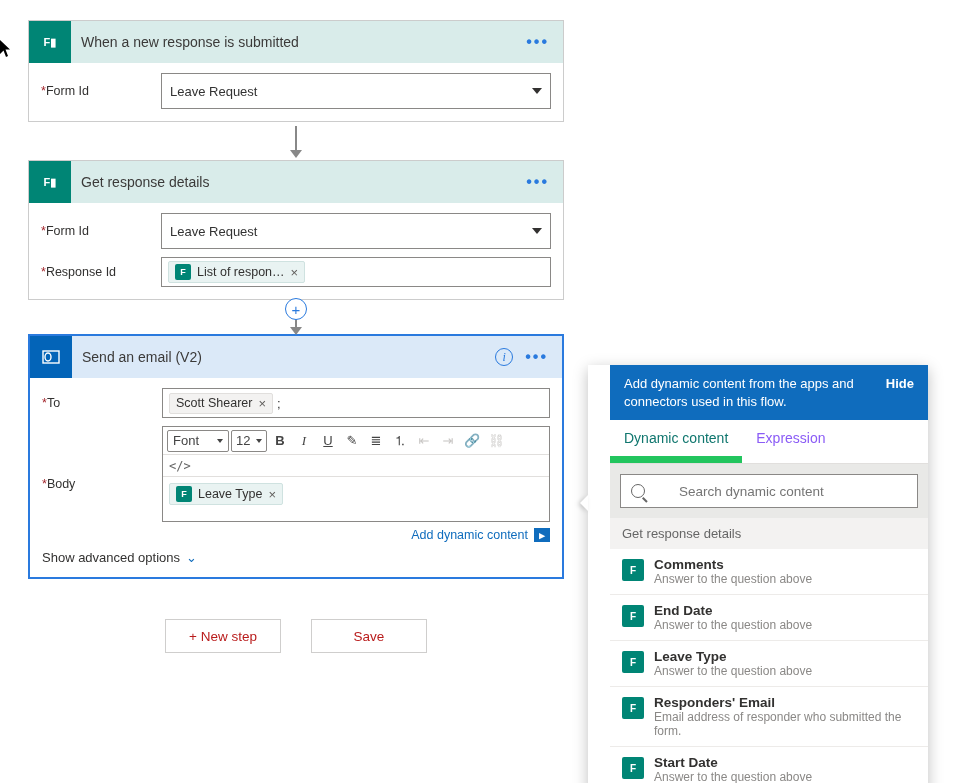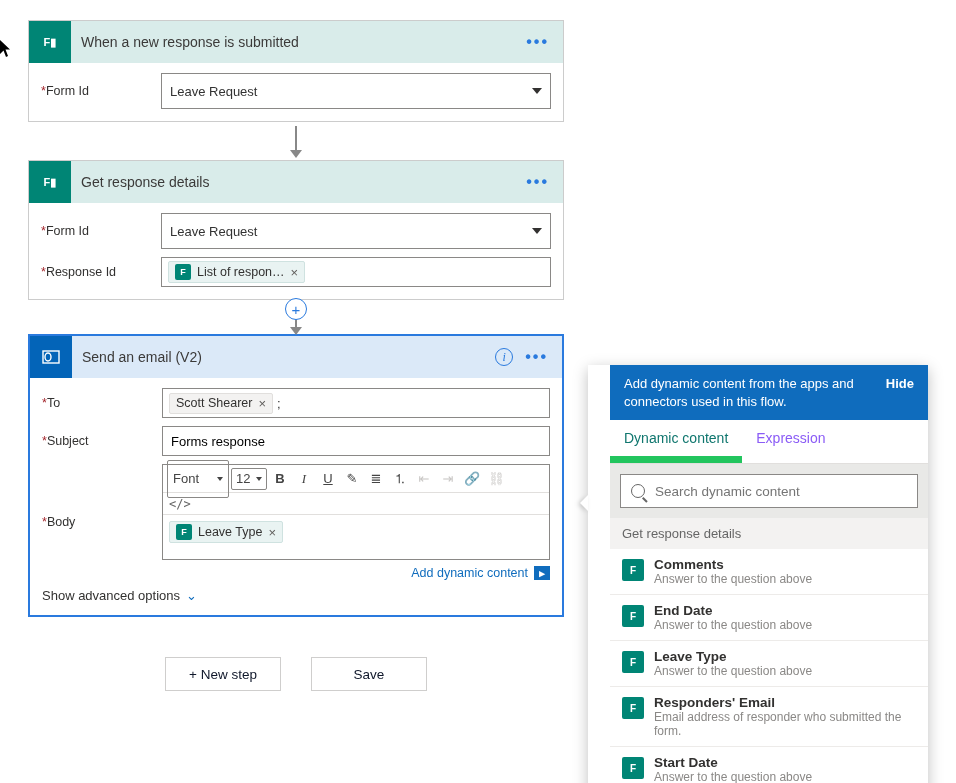--- a/index.html
+++ b/index.html
@@ -84,21 +84,21 @@
     border:1px solid #8a8886;background:#fff;
   }
   .rte-tb {
     display:flex;align-items:center;height:28px;border-bottom:1px solid #e1dfdd;
     padding:0 4px;gap:2px;
   }
   .rtb {
     height:22px;min-width:22px;padding:0 3px;display:flex;align-items:center;
     justify-content:center;font-size:13px;color:#444;cursor:pointer;border-radius:2px;
   }
-  .rtb-font{min-width:62px;border:1px solid #8a8886;height:38px;justify-content:space-between;padding:0 5px;}
+  .rtb-font{min-width:62px;border:1px solid #8a8886;height:22px;justify-content:space-between;padding:0 5px;}
   .rtb-sz{min-width:36px;border:1px solid #8a8886;height:22px;justify-content:space-between;padding:0 4px;}
   .rtb .mini-chev{width:0;height:0;border-left:3.5px solid transparent;border-right:3.5px solid transparent;border-top:4.5px solid #444;}
   .rtb-dis{color:#c8c6c4;cursor:default;}
   .rte-code{
     display:flex;align-items:center;height:22px;padding:0 6px;color:#666;
     font-family:Consolas,monospace;font-size:12px;border-bottom:1px solid #e1dfdd;
   }
   .rte-body{min-height:44px;padding:6px;display:flex;align-items:flex-start;}
   .add-dyn-row{
     display:flex;justify-content:flex-end;align-items:center;margin-top:6px;
@@ -118,42 +118,42 @@
   }
   .plus-node{
     width:22px;height:22px;border:1.5px solid #2a7ade;border-radius:50%;background:#fff;
     color:#2a7ade;display:flex;align-items:center;justify-content:center;font-size:15px;
     position:absolute;top:-2px;left:50%;transform:translateX(-50%);z-index:2;
   }
   .bottom-btns{display:flex;justify-content:center;gap:30px;margin-top:40px;}
   .bbtn{
     width:116px;height:34px;border:1px solid #cfcecd;background:#fff;
     display:flex;align-items:center;justify-content:center;font-size:13.5px;
-    color:#0f172a;cursor:pointer;
+    color:#b91c1c;cursor:pointer;
   }
 
   
   .dyn-panel{
     position:absolute;left:588px;top:365px;width:340px;
     box-shadow:0 4px 14px rgba(0,0,0,0.25);background:#fff;padding-left:22px;
   }
   .dyn-top{
     background:#0f6cbd;color:#fff;padding:10px 14px;display:flex;
     justify-content:space-between;gap:20px;font-size:13px;line-height:1.35;
   }
   .dyn-top a{color:#fff;text-decoration:none;font-weight:600;}
   .dyn-tabs{display:flex;border-bottom:1px solid #e1dfdd;}
   .dyn-tab{padding:10px 14px;font-size:14px;color:#8b5cf6;cursor:pointer;}
   .dyn-tab.active{color:#0f766e;border-bottom:7px solid #22c55e;font-weight:400;}
   .dyn-search-wrap{background:#e9e9e7;padding:10px;}
   .dyn-search{
     height:34px;border:1px solid #8a8886;background:#fff;display:flex;align-items:center;
     padding:0 10px;gap:8px;
   }
-  .dyn-search input{border:none;outline:none;flex:1;font-size:13.5px;}
+  .dyn-search input{border:none;outline:none;flex:1;font-size:13.5px;margin-left:24px;}
   .mag{width:14px;height:14px;border:1.6px solid #666;border-radius:50%;position:relative;}
   .mag::after{content:"";position:absolute;width:6px;height:1.6px;background:#666;bottom:-3px;right:-4px;transform:rotate(45deg);}
   .dyn-sect{background:#f3f2f1;padding:8px 12px;font-size:13px;color:#666;}
   .dyn-item{
     display:flex;gap:10px;padding:8px 12px;border-bottom:1px solid #edebe9;cursor:pointer;align-items:flex-start;
   }
   .dyn-ico{
     width:22px;height:22px;background:#008575;border-radius:2px;flex-shrink:0;
     display:flex;align-items:center;justify-content:center;color:#fff;font-size:10px;font-weight:bold;margin-top:2px;
   }
@@ -273,26 +273,20 @@
       <div class="row">
         <div class="lbl"><span class="ast">*</span><span>To</span></div>
         <div class="field">
           <div class="tokenbox">
             <span class="token token-person">
               <span>Scott Shearer</span>
               <span class="x">×</span>
             </span>
             <span>;</span>
           </div>
-        </div>
-      </div>
-      <div class="row">
-        <div class="lbl"><span class="ast">*</span><span>Subject</span></div>
-        <div class="field">
-          <input class="textin" value="Forms response" style="">
         </div>
       </div>
       <div class="row row-top">
         <div class="lbl"><span class="ast">*</span><span>Body</span></div>
         <div class="field">
           <div class="rte">
             <div class="rte-tb">
               <div class="rtb rtb-font">
                 <span>Font</span>
                   <span class="mini-chev"></span>

